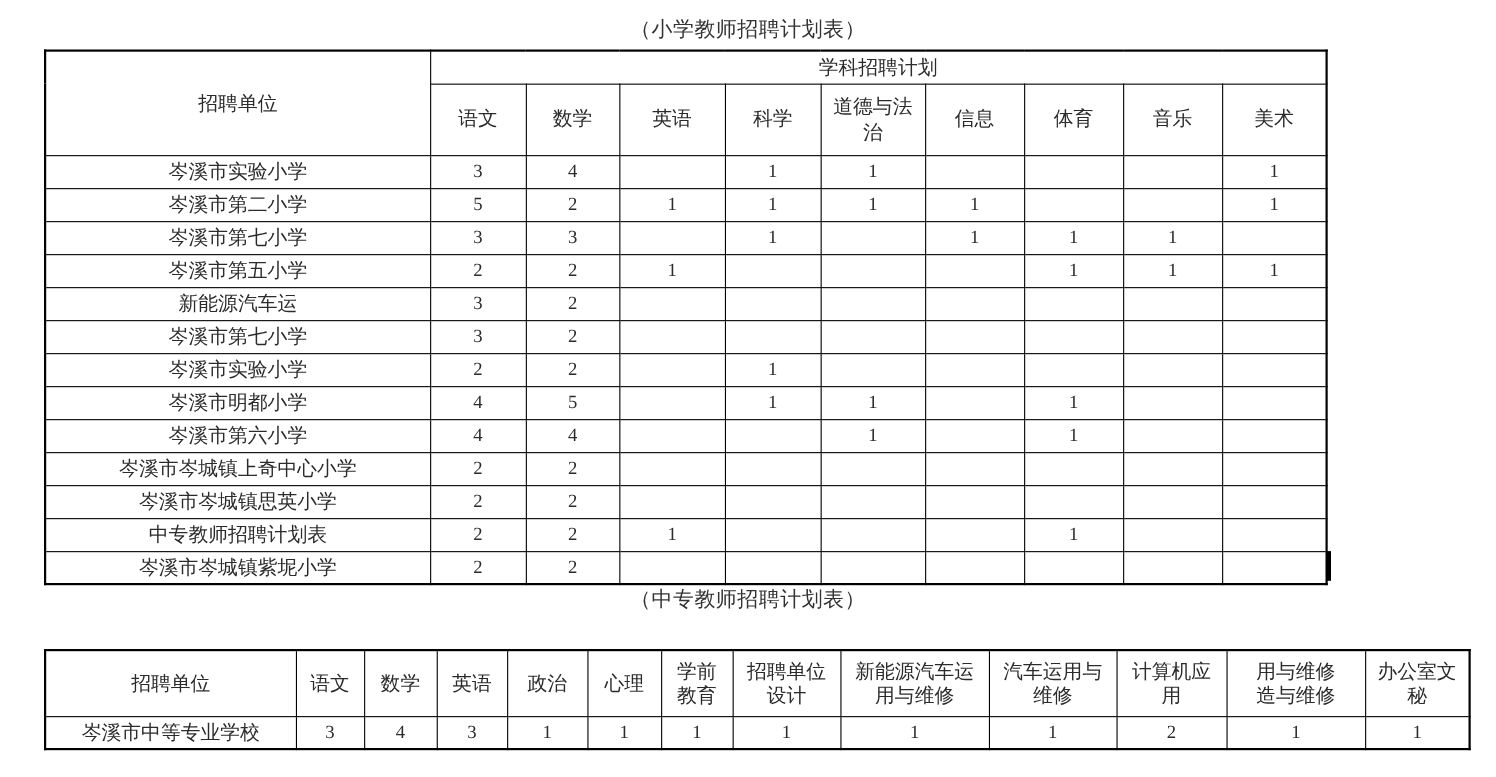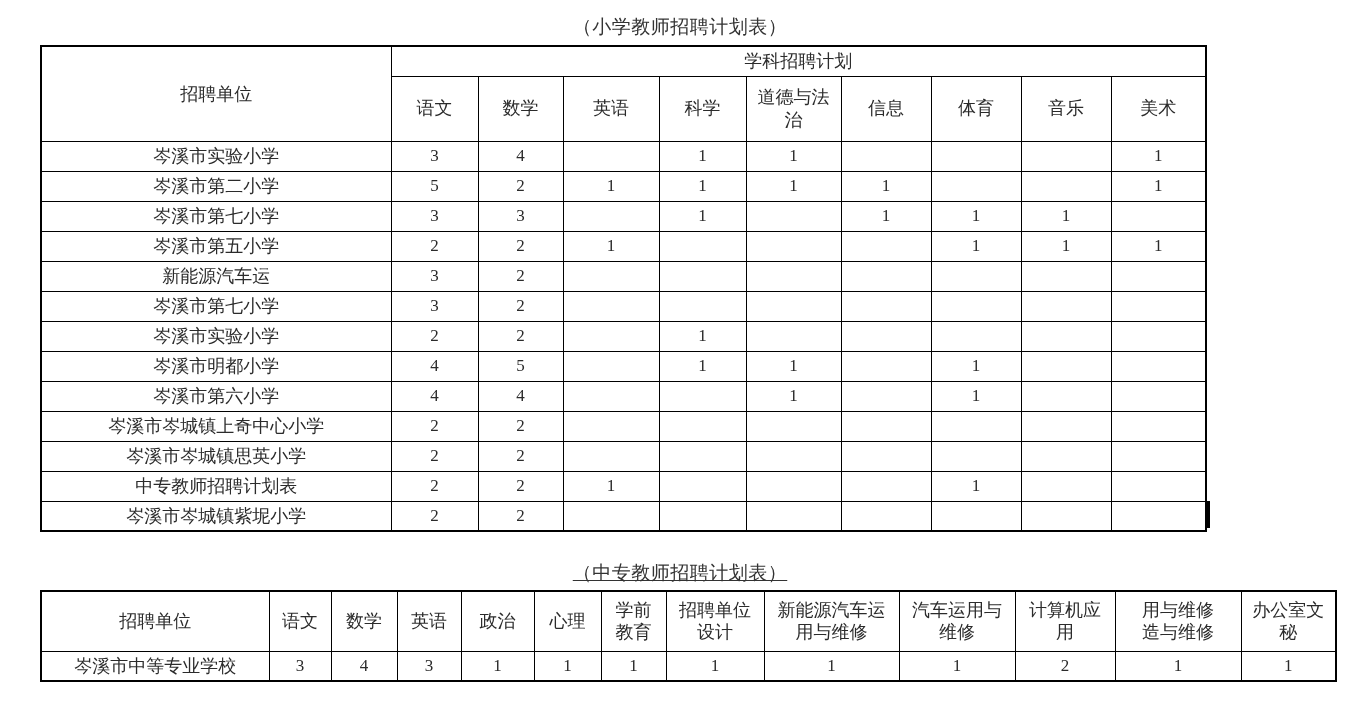--- a/index.html
+++ b/index.html
@@ -16,21 +16,21 @@
   .doc-title {
     position: absolute;
     left: 0;
     width: 100%;
     text-align: center;
     font-size: 19px;
     letter-spacing: 0.5px;
     color: #333333;
   }
   #title1 { top: 14px; }
-  #title2 { top: 560px; text-decoration: underline; }
+  #title2 { top: 532px; }
 
   table {
     border-collapse: collapse;
     table-layout: fixed;
     position: absolute;
     border: 2px solid #000;
   }
   #table1 { left: 40px; top: 45px; width: 1165px; }
   #table2 { left: 40px; top: 590px; width: 1295px; }
 

